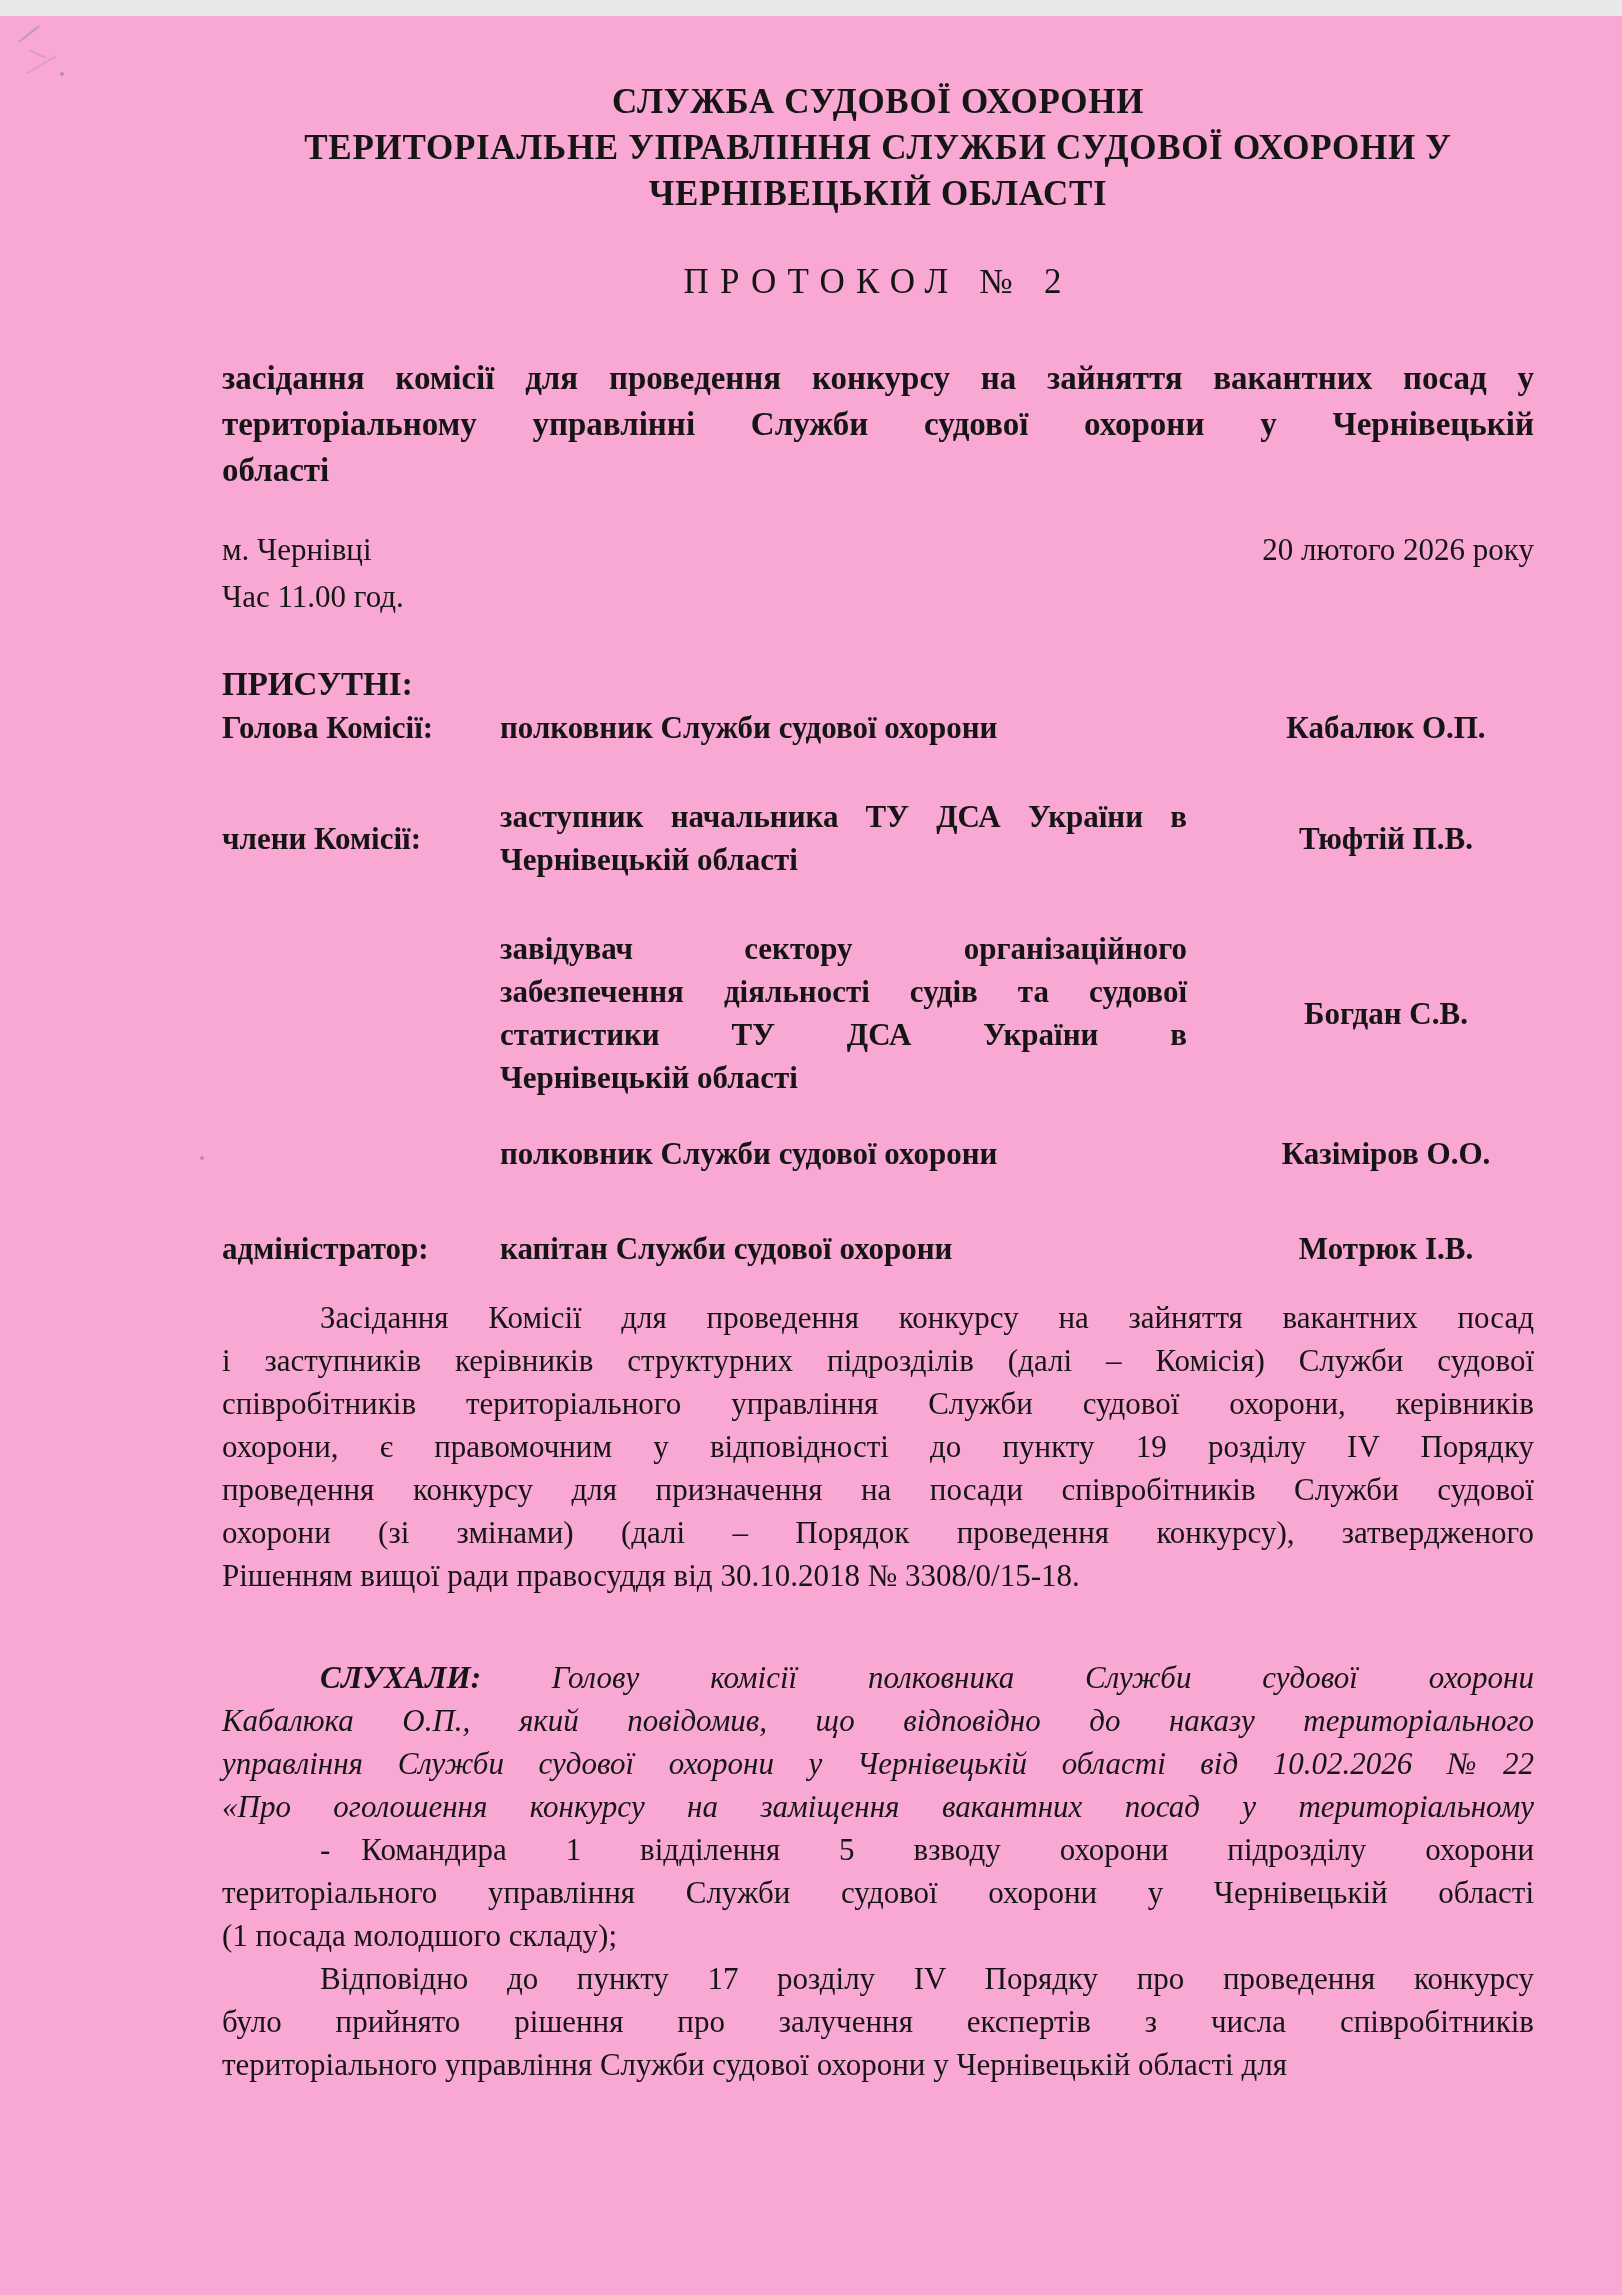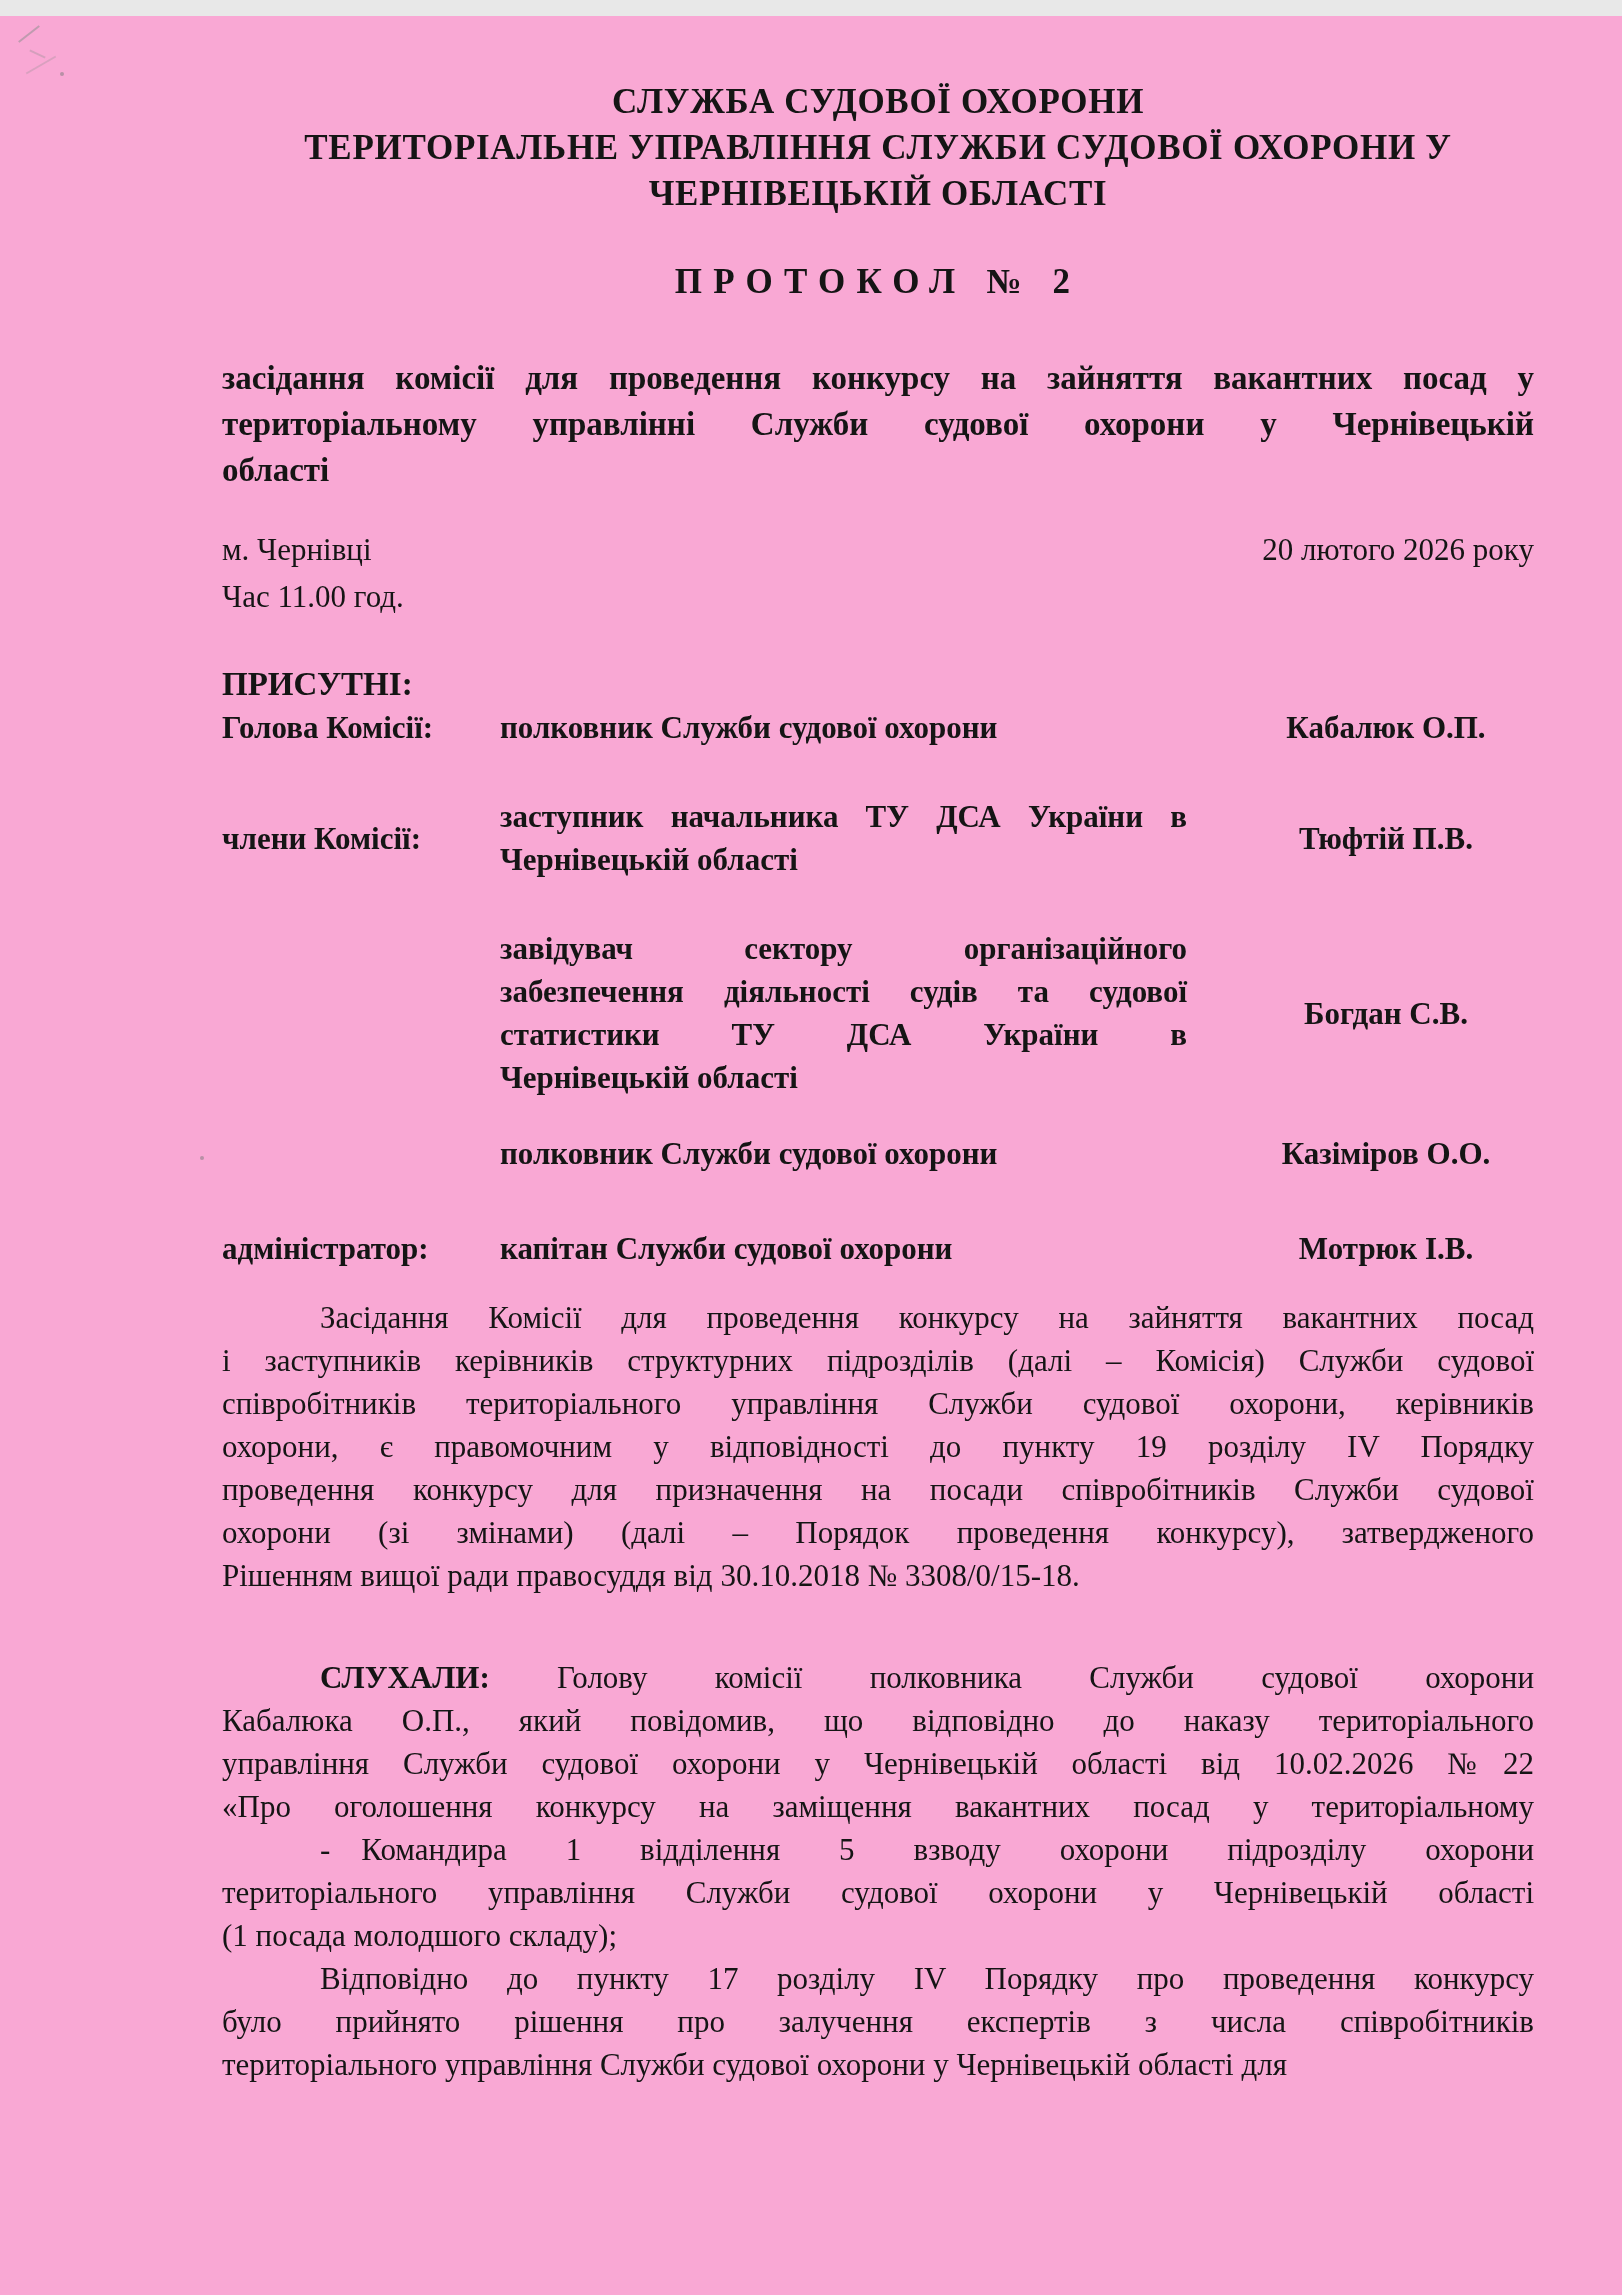--- a/index.html
+++ b/index.html
@@ -26,21 +26,21 @@
     margin-top:63px;
     text-align:center;
     font-weight:bold;
     font-size:35px;
     line-height:46px;
     letter-spacing:0.7px;
   }
   .protocol-title {
     margin-top:42px;
     text-align:center;
-    font-weight:bold;
+    font-weight:normal;
     font-size:35px;
     line-height:46px;
     letter-spacing:0.32em;
   }
   
   .subject { margin-top:50px; font-weight:bold; font-size:33px; line-height:46px; }
   
   .jl { text-align:justify; text-align-last:justify; }
   .tl { text-align:left; }
   .ind { padding-left:98px; }
@@ -52,21 +52,21 @@
   .att-row { display:flex; font-weight:bold; align-items:center; }
   .att-role  { width:278px; flex:none; }
   .att-pos   { width:687px; flex:none; }
   .att-name  { width:294px; flex:none; padding-left:52px; text-align:center; }
   .mt70 { margin-top:46px; }
   .mt50 { margin-top:33px; }
   .mt80 { margin-top:52px; }
   
   .para { font-size:31px; line-height:43px; }
   .p1 { margin-top:26px; }
-  .p2 { margin-top:59px; }
+  .p2 { margin-top:59px;font-style:italic; }
   .heard-label { font-weight:bold; }
   
   .artifact { position:absolute; background:transparent; pointer-events:none; }
   .a-line { border-top:2px solid #8f8f8f; opacity:0.55; }
   .a-dot { width:3.9px; height:3.9px; border-radius:50%; background:#777; opacity:0.5; }
 </style>
 </head>
 <body>
 
 <div class="page">

